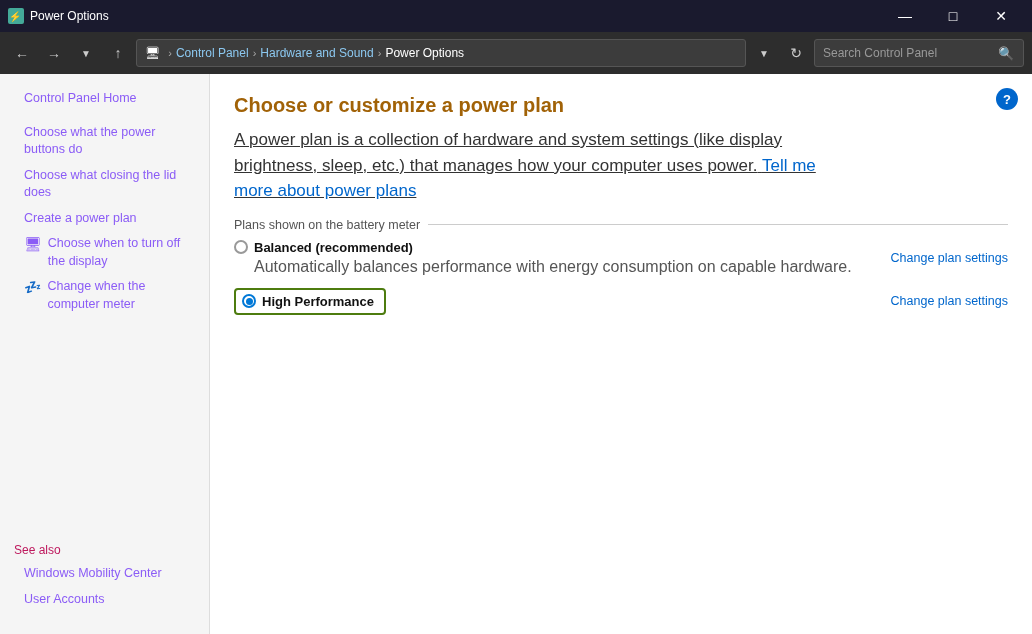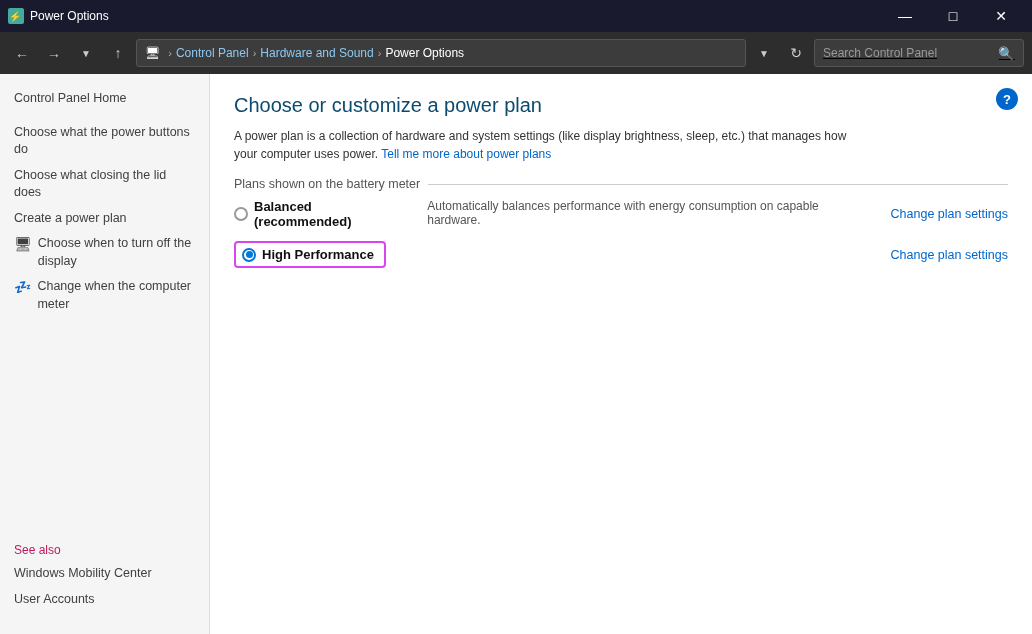--- a/index.html
+++ b/index.html
@@ -66,21 +66,21 @@
       background: transparent; border: none; color: #ccc;
       cursor: pointer; border-radius: 3px;
       display: flex; align-items: center; justify-content: center;
     }
     .search-box {
       width: 210px; height: 28px;
       background: #3c3c3c;
       border: 1px solid #555;
       border-radius: 3px;
       display: flex; align-items: center;
-      padding: 0 8px; gap: 6px; text-decoration: underline;
+      padding: 0 8px; gap: 6px;
     }
     .search-input {
       background: transparent; border: none; outline: none;
       color: #ccc; font-size: 12px; flex: 1;
       font-family: 'Segoe UI', sans-serif;
     }
     .search-input::placeholder { color: #999; }
     .search-icon { color: #999; font-size: 13px; }
 
     
@@ -95,22 +95,22 @@
       width: 210px;
       background: #f5f5f5;
       border-right: 1px solid #ddd;
       padding: 12px 0;
       display: flex;
       flex-direction: column;
       overflow-y: auto;
     }
     .sidebar-link {
       display: block;
-      padding: 4px 14px;
-      color: #404040;
+      padding: 4px 24px;
+      color: #8b5cf6;
       cursor: pointer;
       font-size: 12.5px;
       line-height: 1.4;
     }
     .sidebar-link.with-icon {
       display: flex;
       align-items: flex-start;
       gap: 6px;
     }
     .sidebar-spacer { flex: 1; }
@@ -123,30 +123,31 @@
 
     
     .content {
       flex: 1;
       padding: 20px 24px;
       overflow-y: auto;
       position: relative;
     }
     .page-title {
       font-size: 20px;
-      color: #0c4a6e;
-      font-weight: normal;
+      color: #a16207;
+      font-weight: bold;
       margin-bottom: 10px;
     }
     .page-description {
-      font-size: 12px;
+      font-size: 17px;
       color: #333;
       line-height: 1.5;
       margin-bottom: 14px;
       max-width: 620px;
+      text-decoration: underline;
     }
     .page-description a { color: #0066cc; cursor: pointer; }
 
     .plans-label {
       font-size: 12.5px;
       color: #555;
       margin-bottom: 2px;
       display: flex;
       align-items: center;
       gap: 8px;
@@ -157,49 +158,49 @@
       height: 1px;
       background: #ccc;
     }
 
     .plan-row {
       display: flex;
       align-items: center;
       justify-content: space-between;
       padding: 6px 0;
     }
-    .plan-left { display: flex; flex-direction: row; gap: 3px; }
+    .plan-left { display: flex; flex-direction: column; gap: 3px; }
     .plan-radio-row { display: flex; align-items: center; gap: 6px; }
     .plan-radio {
       width: 14px; height: 14px;
       border: 2px solid #999;
       border-radius: 50%;
       display: flex; align-items: center; justify-content: center;
       cursor: pointer;
       flex-shrink: 0;
     }
     .plan-radio.checked { border-color: #0078d7; }
     .plan-radio.checked::after {
       content: '';
       width: 7px; height: 7px;
       background: #0078d7;
       border-radius: 50%;
     }
     .plan-name { font-size: 13px; font-weight: 600; color: #111; }
-    .plan-desc { font-size: 12px; color: #555; padding-left: 20px; }
+    .plan-desc { font-size: 16px; color: #555; padding-left: 20px; }
     .change-plan-link { color: #0066cc; font-size: 12.5px; cursor: pointer; white-space: nowrap; margin-left: 37px; }
 
     .high-perf-row {
       display: flex;
       align-items: center;
       justify-content: space-between;
       padding: 6px 0;
     }
     .high-perf-box {
-      border: 2px solid #d946ef;
+      border: 2px solid #4d7c0f;
       border-radius: 4px;
       padding: 4px 10px 4px 6px;
       display: flex;
       align-items: center;
       gap: 6px;
     }
 
     
     .help-btn {
       position: absolute;

